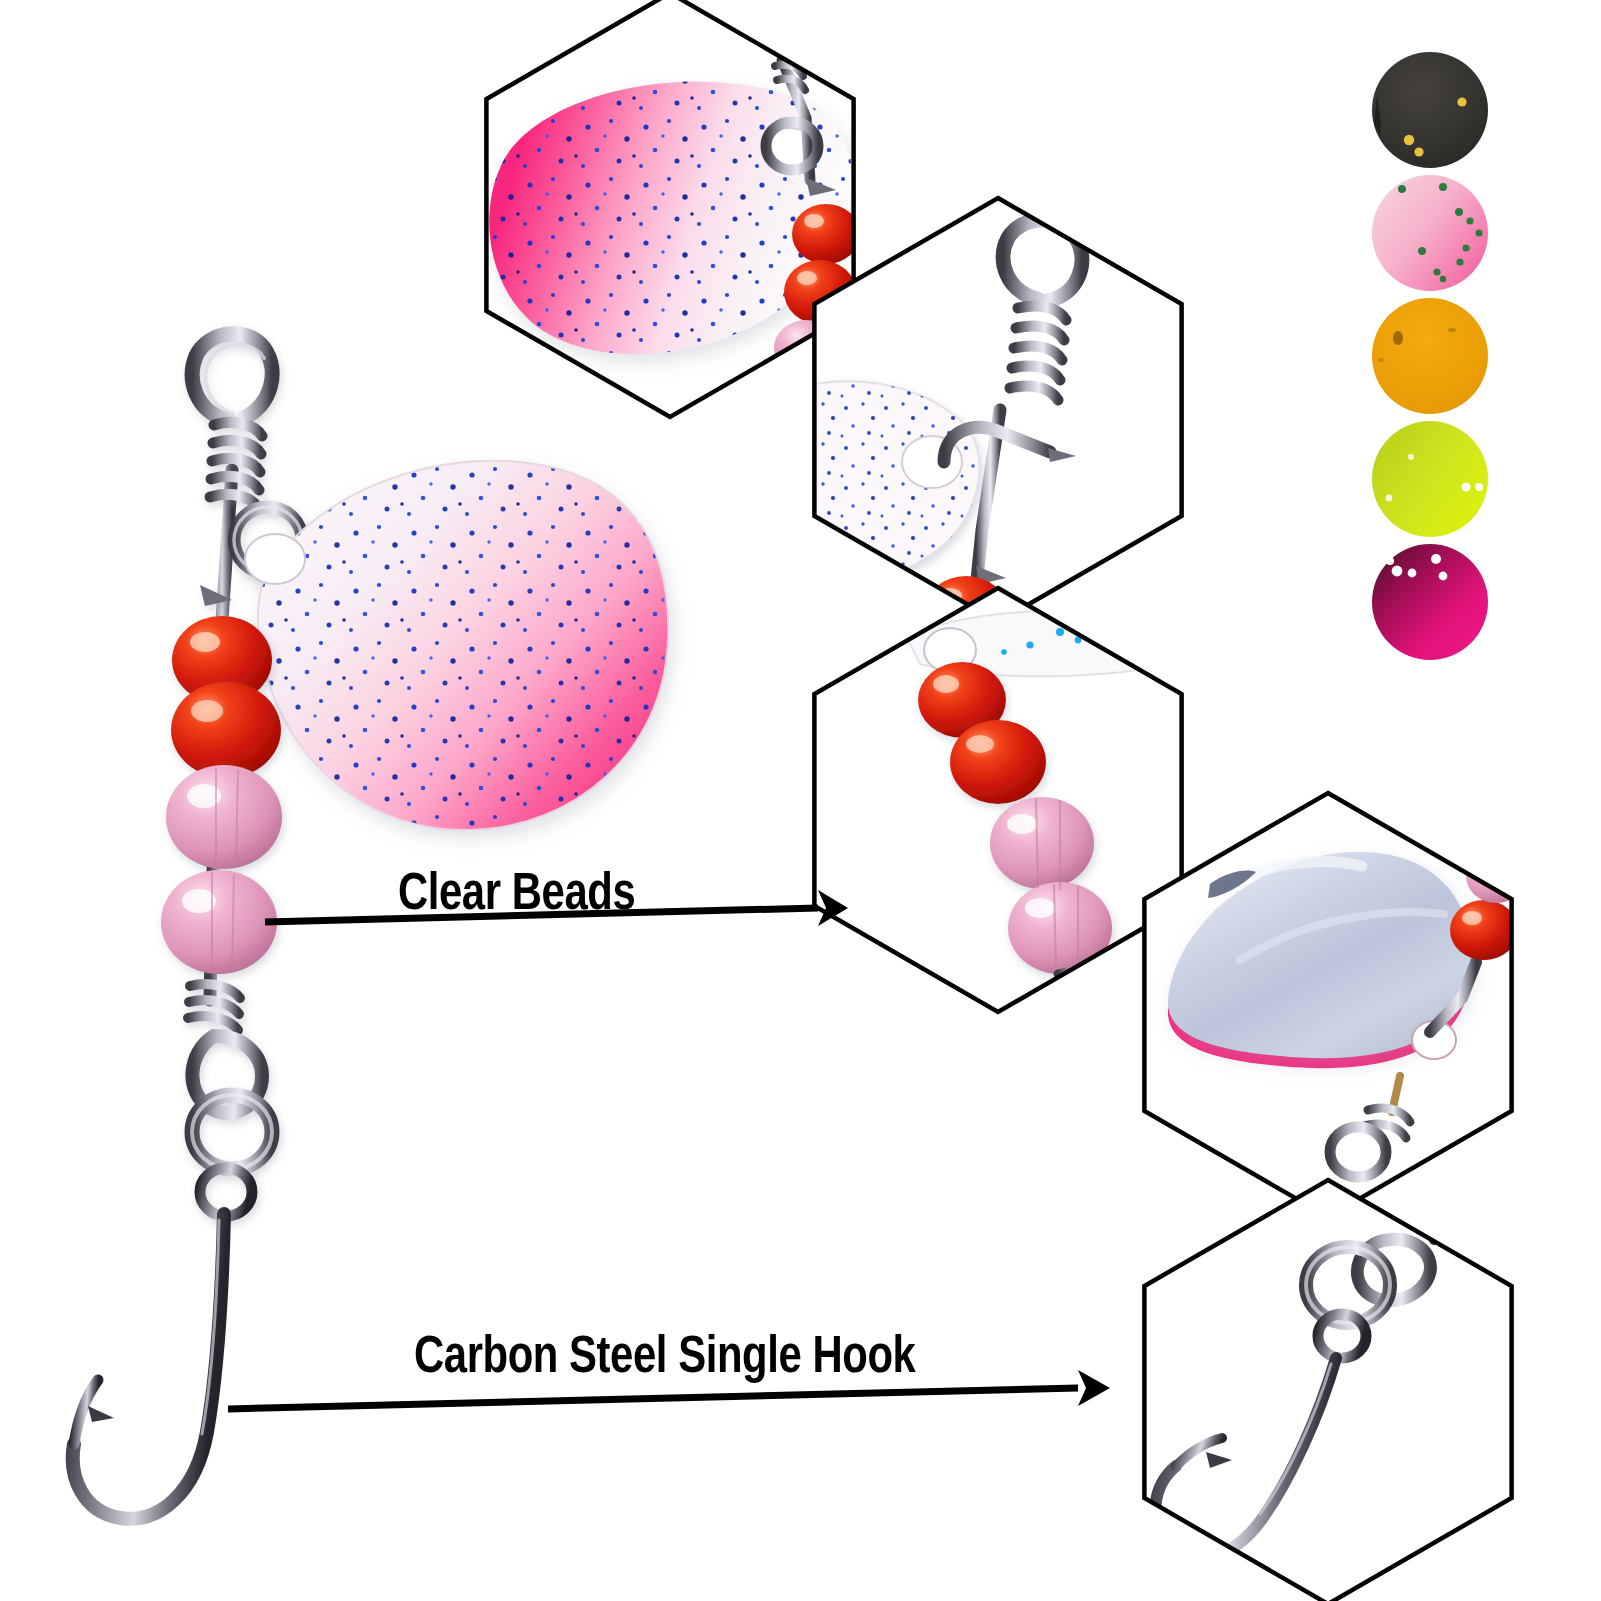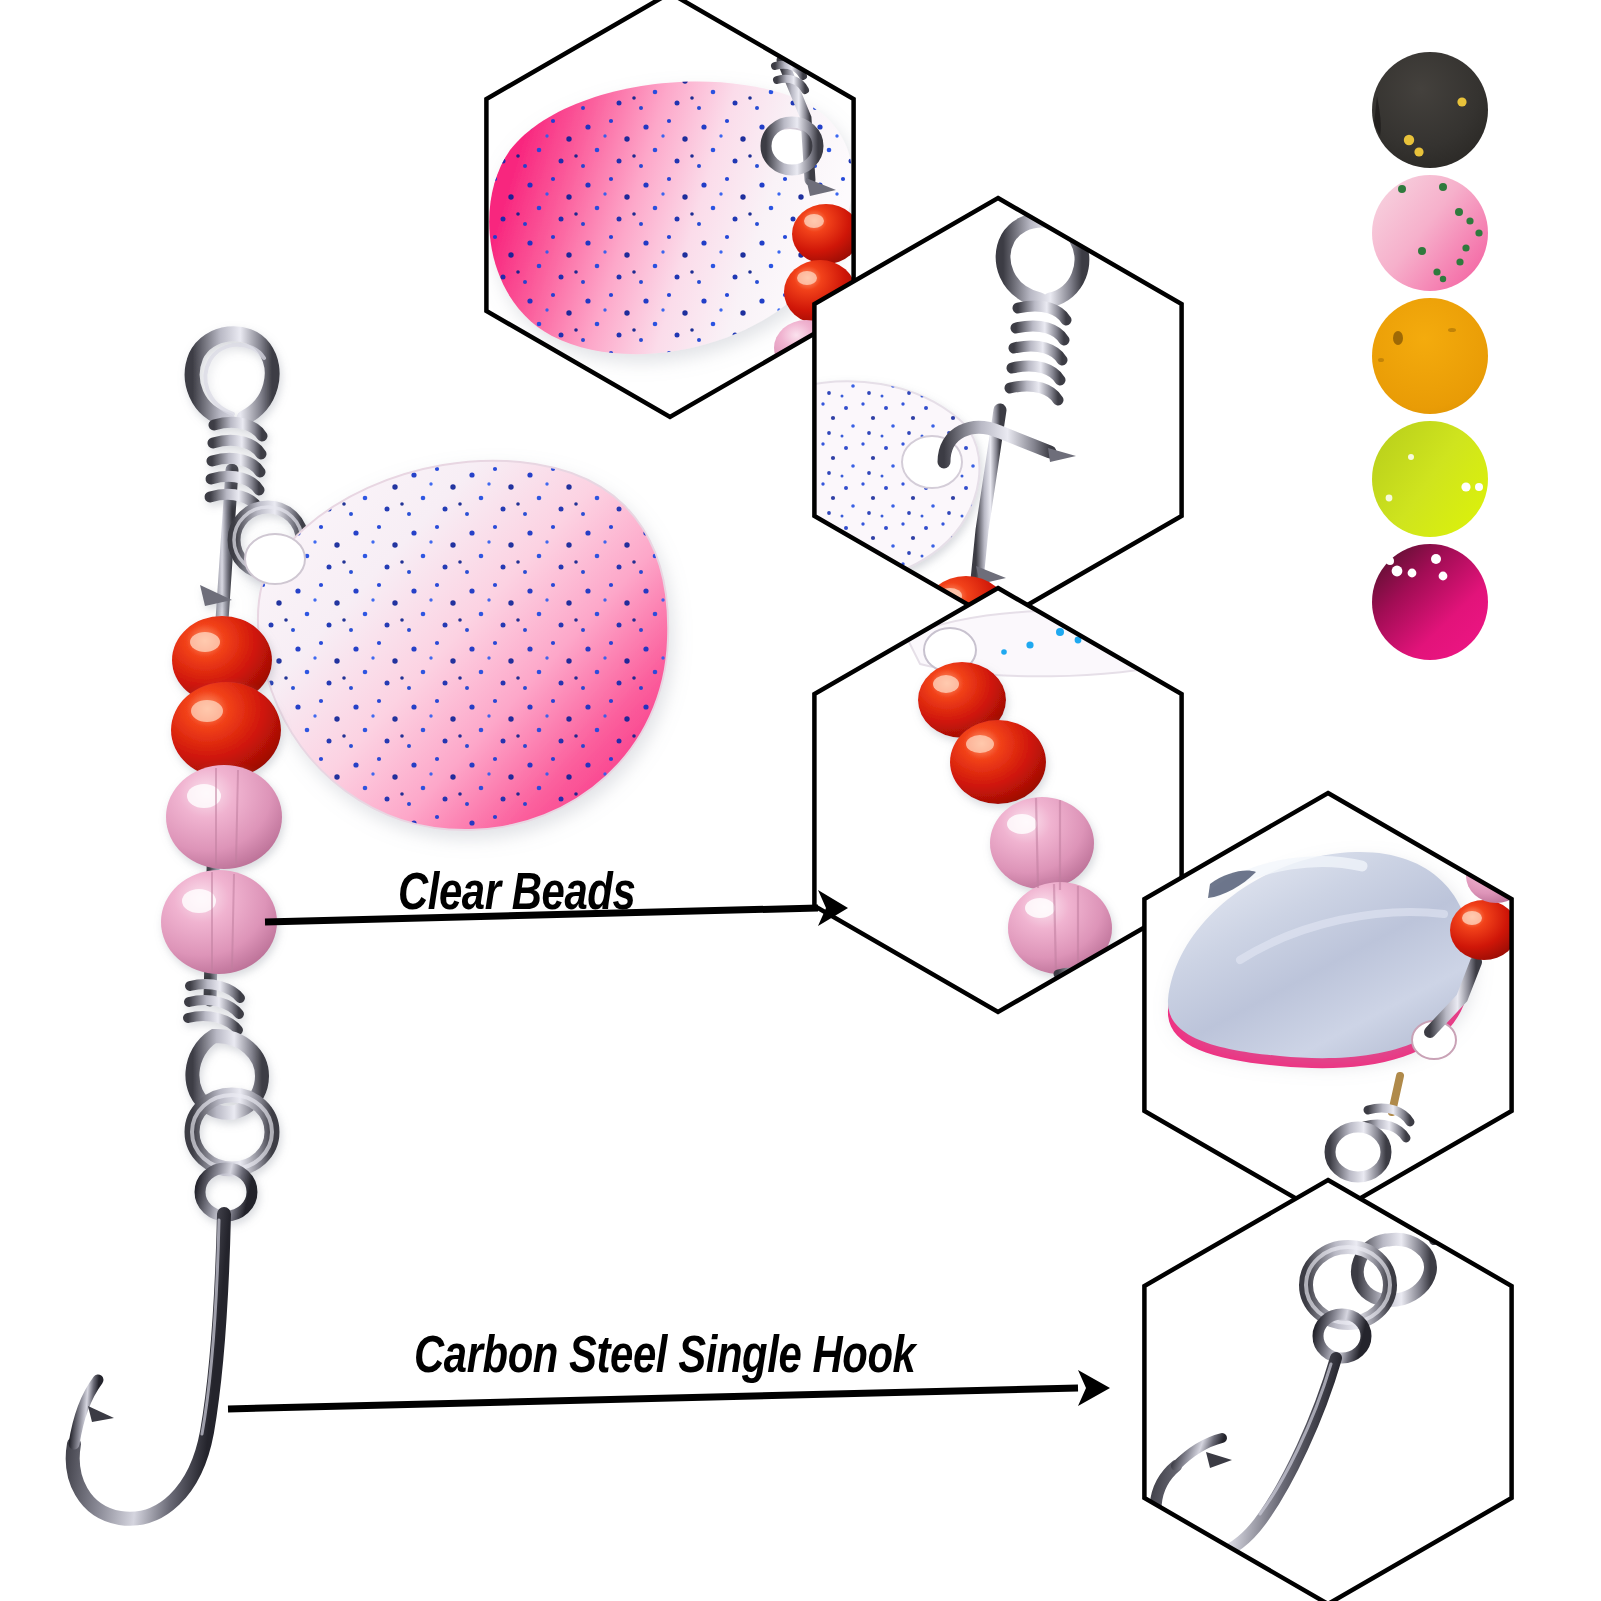--- a/index.html
+++ b/index.html
@@ -2,21 +2,21 @@
 <html><head>
 <meta charset="utf-8">
 <title>Fishing Spinner Lure Infographic</title>
 <style>
   html,body{margin:0;padding:0;background:#ffffff;}
   body{
     width:1601px;height:1601px;position:relative;overflow:hidden;
     font-family:"Liberation Sans", sans-serif;
     background:#ffffff;
   }
-  #stage{position:absolute;inset:0;width:1601px;height:1601px;font-style:italic;}
+  #stage{position:absolute;inset:0;width:1601px;height:1601px;}
   svg.layer{position:absolute;left:0;top:0;width:1601px;height:1601px;}
   .callout-label{
     position:absolute;
     font-family:"Liberation Sans", sans-serif;
     font-weight:bold;
     color:#000000;
     white-space:nowrap;
     letter-spacing:-0.5px;
     transform:scaleX(0.82);
     transform-origin:left center;

